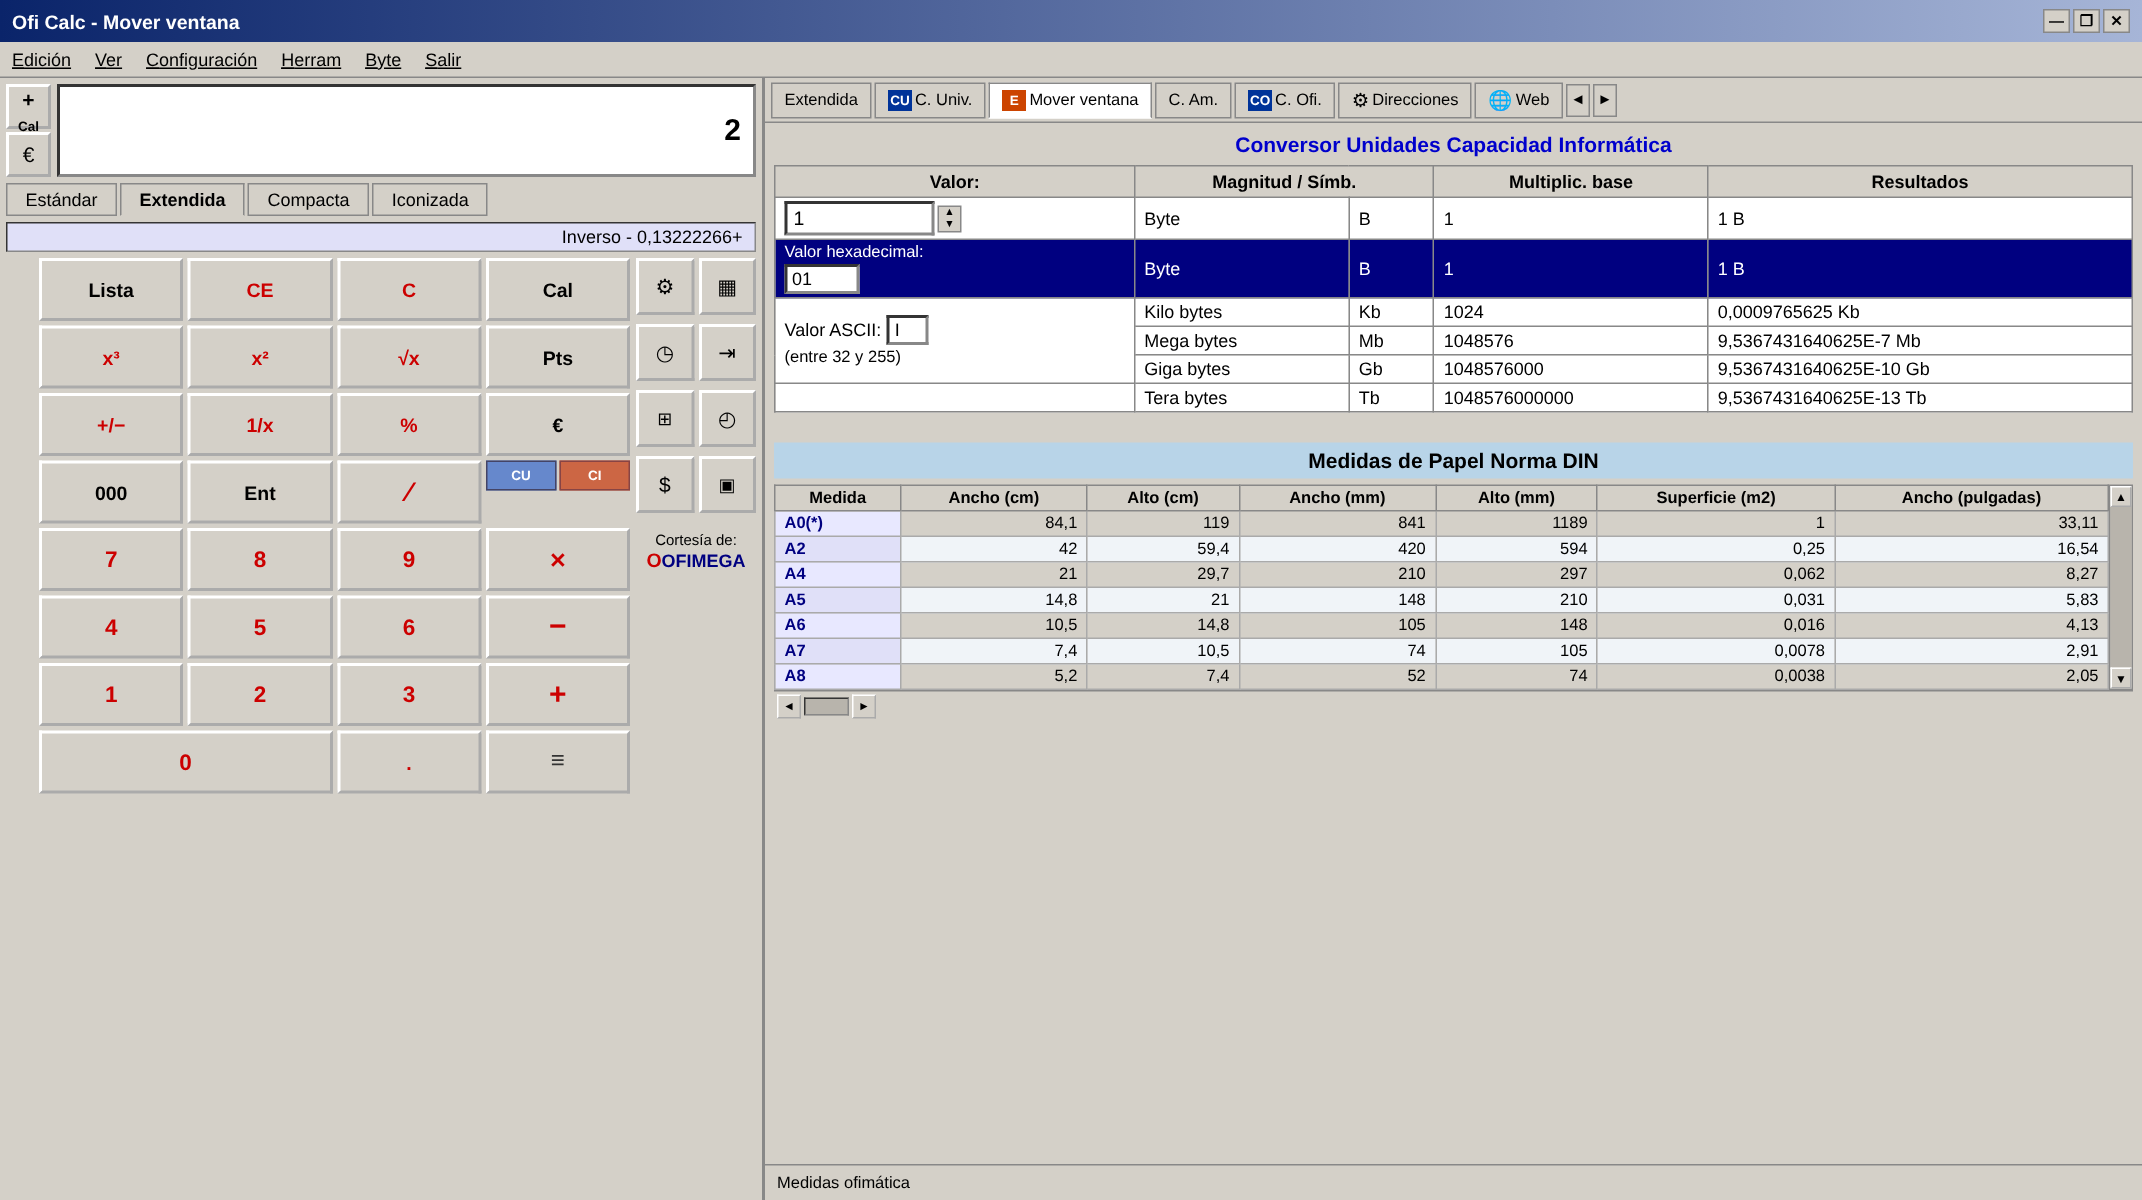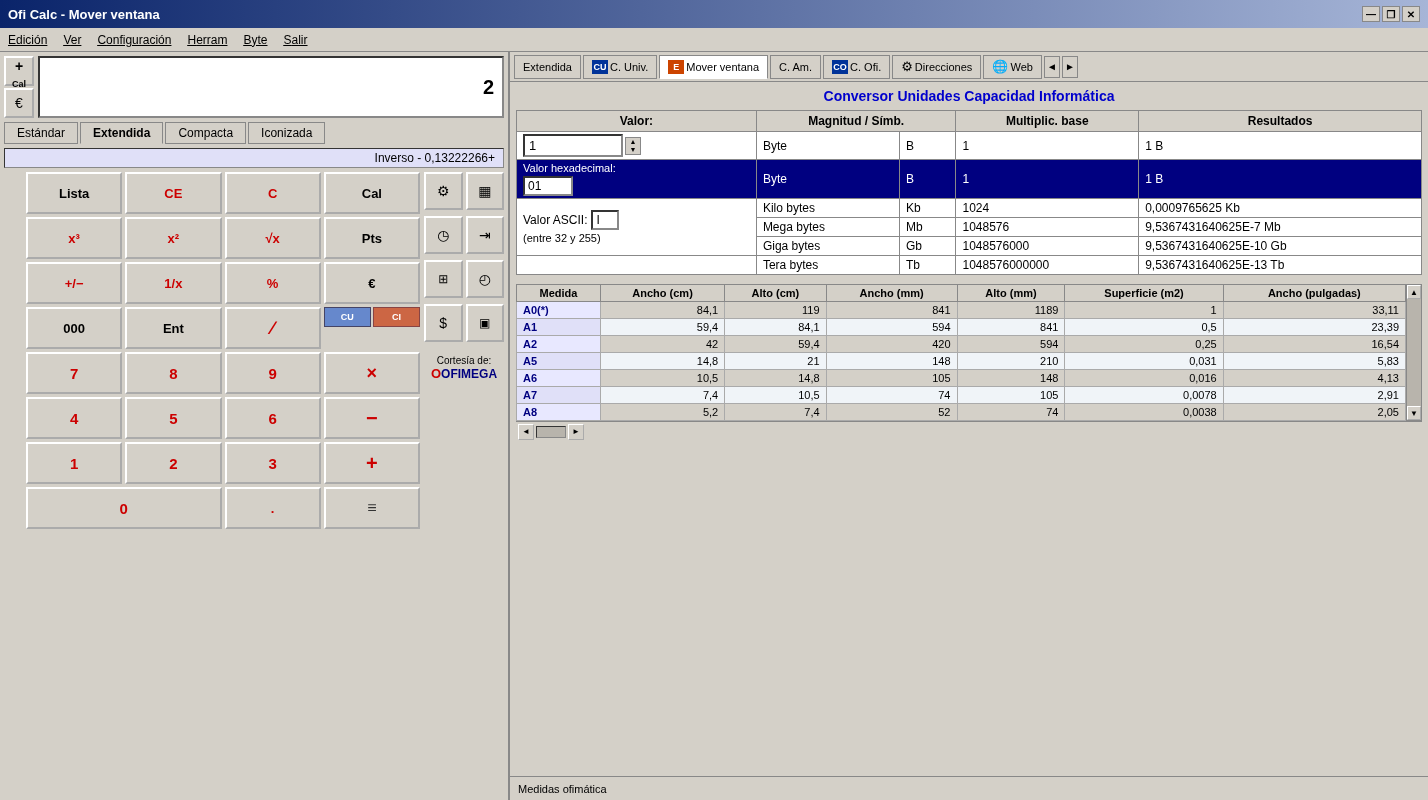--- a/index.html
+++ b/index.html
@@ -274,21 +274,21 @@
       text-align: center;
       font-size: 14px;
       font-weight: bold;
       color: #0000cc;
       margin-bottom: 6px;
     }
 
     .conversor-table {
       width: 100%;
       border-collapse: collapse;
-      margin-bottom: 9px;
+      margin-bottom: 20px;
       font-size: 12px;
     }
     .conversor-table th {
       background: #d4d0c8;
       border: 1px solid #888;
       padding: 3px 6px;
       text-align: center;
     }
     .conversor-table td {
       border: 1px solid #888;
@@ -668,20 +668,21 @@
             <td>Tera bytes</td>
             <td>Tb</td>
             <td>1048576000000</td>
             <td>9,5367431640625E-13 Tb</td>
           </tr>
         </tbody>
       </table>
 
       <div style="display:flex;gap:0">
         <div style="flex:1">
+          <div class="paper-section-title">Medidas de Papel Norma DIN</div>
           <div style="display:flex;gap:0">
             <table class="paper-table">
               <thead>
                 <tr>
                   <th>Medida</th>
                   <th>Ancho (cm)</th>
                   <th>Alto (cm)</th>
                   <th>Ancho (mm)</th>
                   <th>Alto (mm)</th>
                   <th>Superficie (m2)</th>
@@ -692,36 +693,36 @@
               <tr>
                     <td>A0(*)</td>
                     <td>84,1</td>
                     <td>119</td>
                     <td>841</td>
                     <td>1189</td>
                     <td>1</td>
                     <td>33,11</td>
                   </tr>
                   <tr>
-                    <td>A1</td>
-                    <td>59,4</td>
-                    <td>84,1</td>
-                    <td>594</td>
-                    <td>841</td>
-                    <td>0,5</td>
-                    <td>23,39</td>
-                  </tr>
-                  <tr>
                     <td>A2</td>
                     <td>42</td>
                     <td>59,4</td>
                     <td>420</td>
                     <td>594</td>
                     <td>0,25</td>
                     <td>16,54</td>
+                  </tr>
+                  <tr>
+                    <td>A4</td>
+                    <td>21</td>
+                    <td>29,7</td>
+                    <td>210</td>
+                    <td>297</td>
+                    <td>0,062</td>
+                    <td>8,27</td>
                   </tr>
                   <tr>
                     <td>A5</td>
                     <td>14,8</td>
                     <td>21</td>
                     <td>148</td>
                     <td>210</td>
                     <td>0,031</td>
                     <td>5,83</td>
                   </tr>

